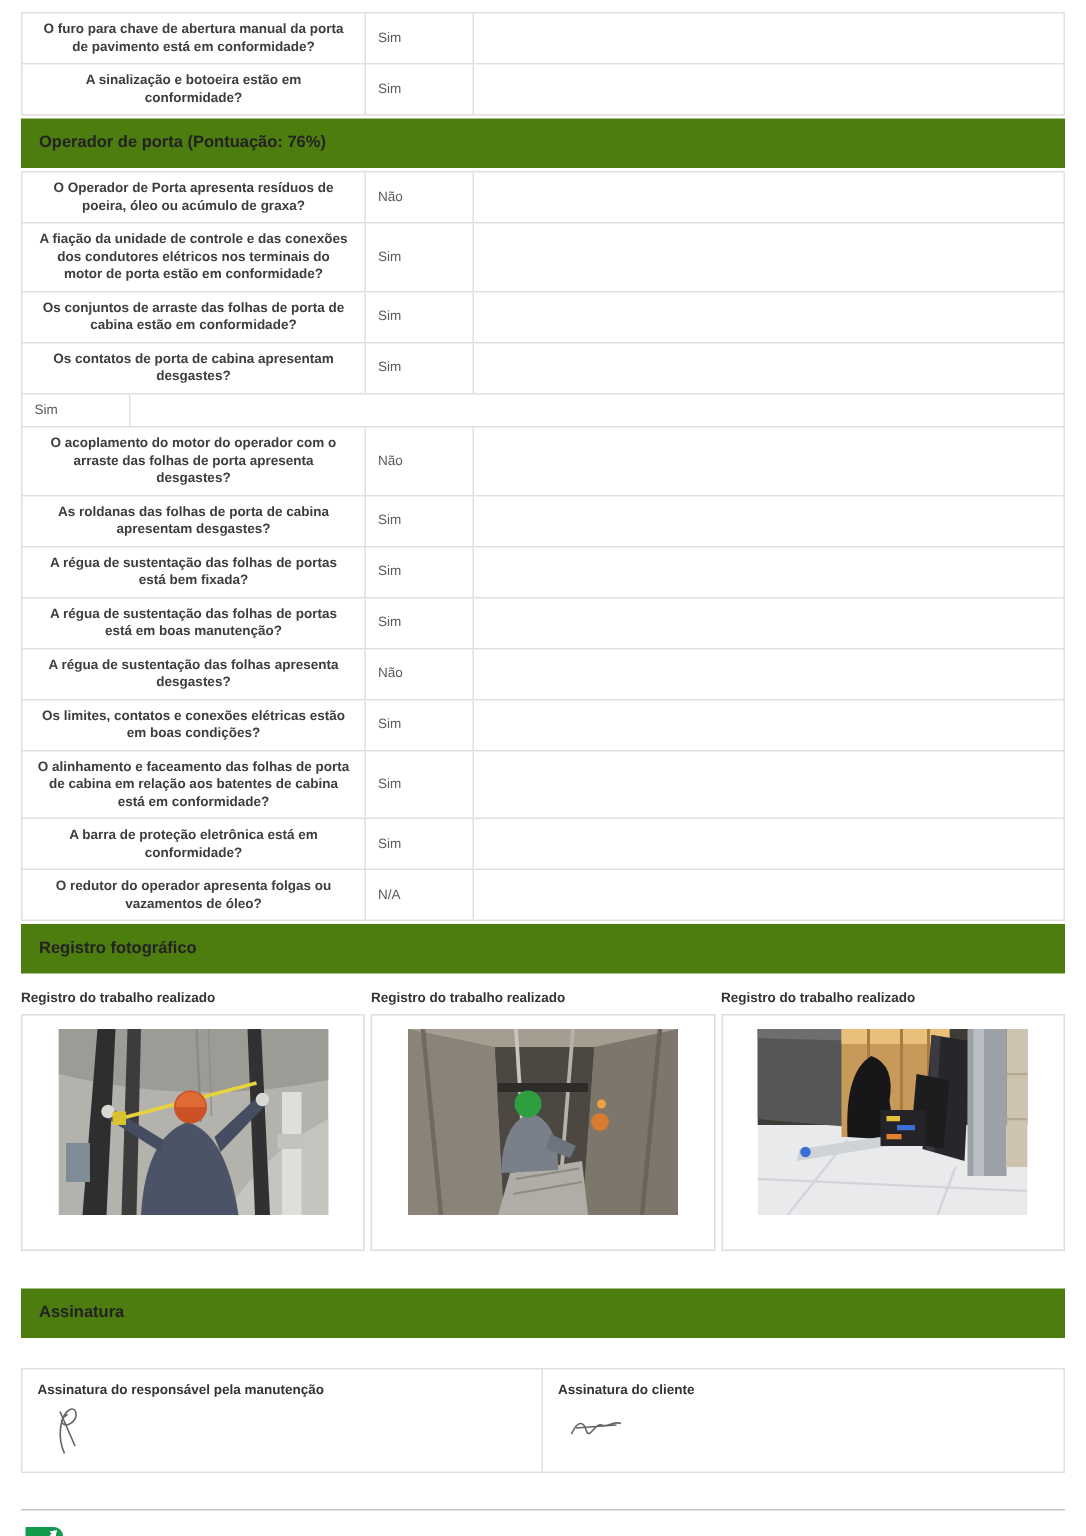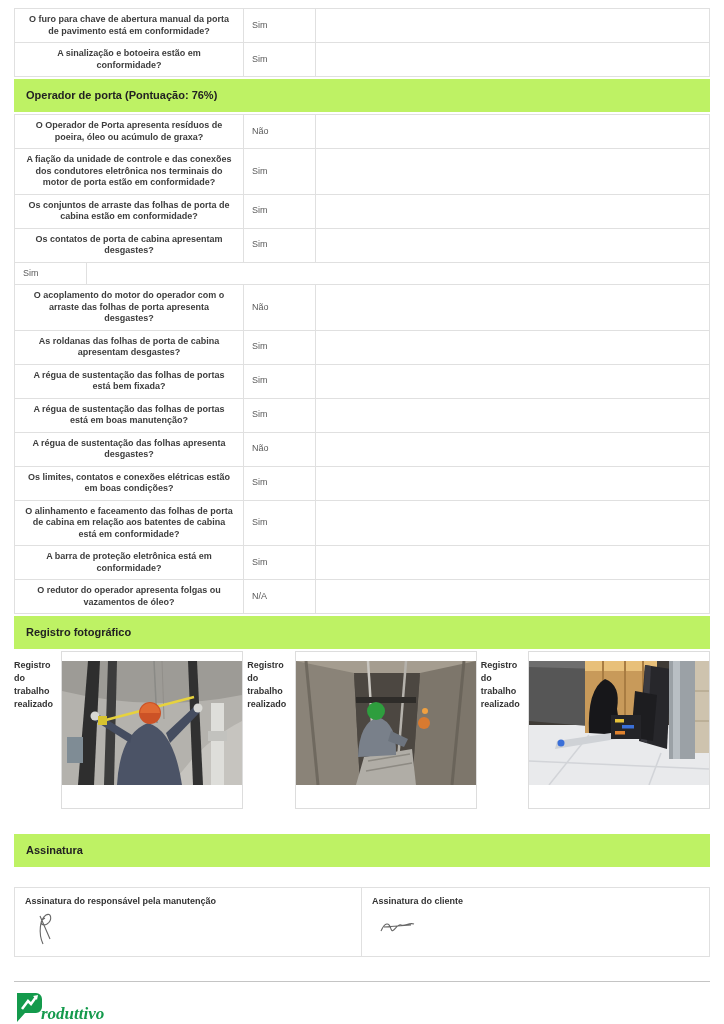--- a/index.html
+++ b/index.html
@@ -9,27 +9,27 @@
 
   
   .tbl { border-top:1px solid #e0e0e0; }
   .row { display:flex; border:1px solid #e0e0e0; border-top:none;text-align:center; }
   .cell { padding:5px 10px; font-size:9px; line-height:11.5px; }
   .cell.q { width:229px; font-weight:bold; color:#3d3d3d; border-right:1px solid #e0e0e0; }
   .cell.a { width:72px; color:#5a5a5a; display:flex; align-items:center; border-right:1px solid #e0e0e0; padding:5px 8px; }
   .cell.rest { flex:1; }
 
   
-  .sect { background:#bef264; font-size:11px; line-height:13px; font-weight:bold;
+  .sect { background:#4d7c0f; font-size:11px; line-height:13px; font-weight:bold;
     color:#222; padding:10px 12px; margin:2px 0; }
   .sect.spaced { margin-top:25px; }
 
   
   .photo-grid { display:flex; gap:4px; }
-  .photo-col { flex:1; display:flex; flex-direction:row; }
+  .photo-col { flex:1; display:flex; flex-direction:column; }
   .photo-label { font-size:9px; font-weight:bold; color:#333; margin:8px 0 4px 0; line-height:13px; }
   .photo-card { border:1px solid #ddd; background:#fff; height:158px; padding-top:9px; text-align:center; }
   .photo-card svg { display:inline-block; }
 
   
   .sig-row { display:flex; border:1px solid #e0e0e0; height:70px;margin-top:20px; }
   .sig-cell { width:50%; padding:7px 10px; }
   .sig-cell.first { border-right:1px solid #e0e0e0; }
   .sig-label { font-size:9px; font-weight:bold; color:#333; line-height:12px; }
   .sig-scribble { margin:4px 0 0 6px; }
@@ -57,21 +57,21 @@
 
   <div class="sect">Operador de porta (Pontuação: 76%)</div>
 
   <div class="tbl">
     <div class="row">
       <div class="cell q">O Operador de Porta apresenta resíduos de poeira, óleo ou acúmulo de graxa?</div>
       <div class="cell a">Não</div>
       <div class="cell rest"></div>
     </div>
     <div class="row">
-      <div class="cell q">A fiação da unidade de controle e das conexões dos condutores eletrônica nos terminais do motor de porta estão em conformidade?</div>
+      <div class="cell q">A fiação da unidade de controle e das conexões dos condutores elétricos nos terminais do motor de porta estão em conformidade?</div>
       <div class="cell a">Sim</div>
       <div class="cell rest"></div>
     </div>
     <div class="row">
       <div class="cell q">Os conjuntos de arraste das folhas de porta de cabina estão em conformidade?</div>
       <div class="cell a">Sim</div>
       <div class="cell rest"></div>
     </div>
     <div class="row">
       <div class="cell q">Os contatos de porta de cabina apresentam desgastes?</div>

